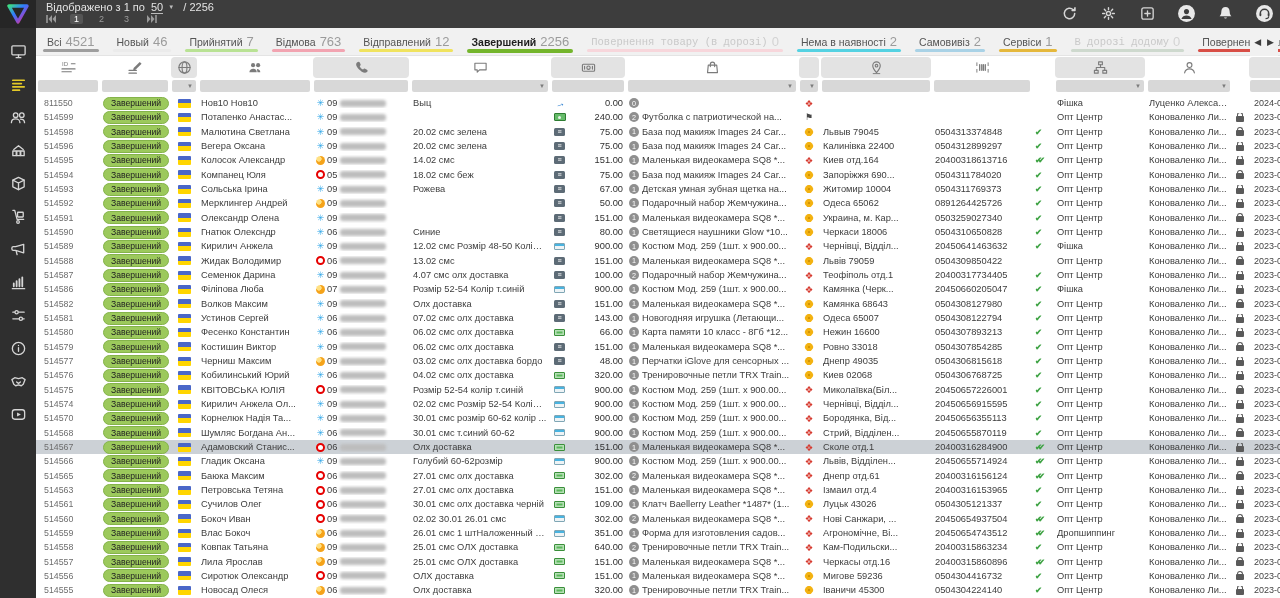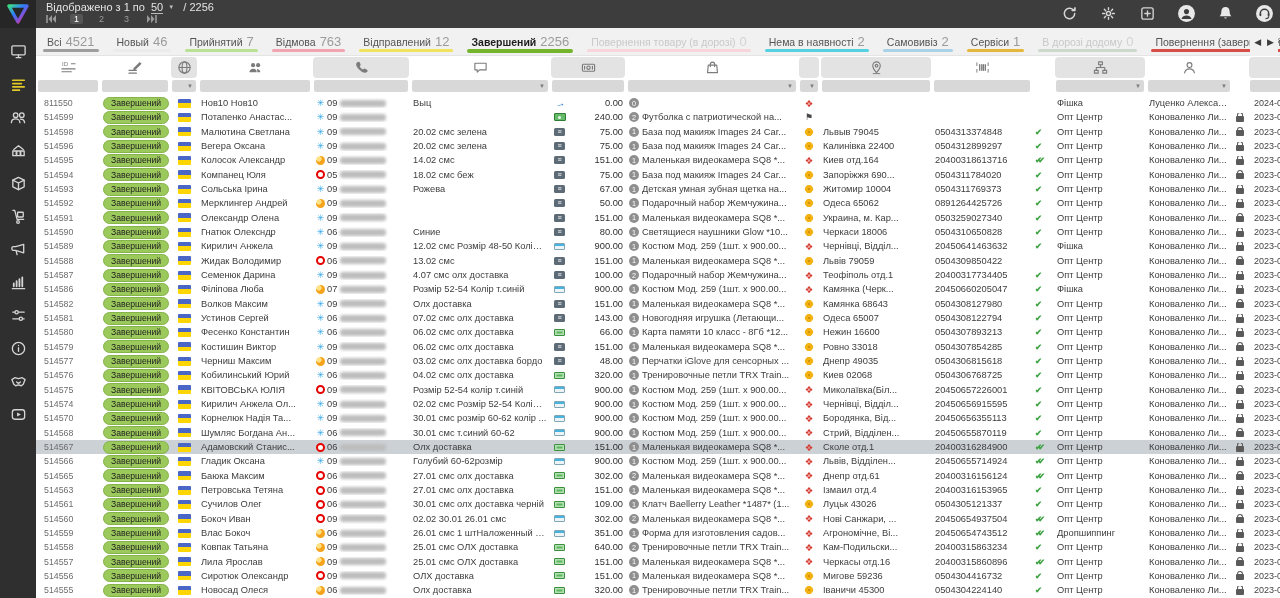--- a/index.html
+++ b/index.html
@@ -24,21 +24,21 @@
   .side-item{width:30px;height:30px;display:flex;align-items:center;justify-content:center;cursor:pointer;border-radius:3px;}
   
   .tabsbar{position:absolute;left:36px;top:28px;width:1244px;height:28px;background:#f1f1f1;
            display:flex;align-items:stretch;overflow:hidden;border-bottom:1px solid #e4e4e4;box-sizing:border-box;}
   .tab{position:relative;display:flex;align-items:center;padding:0 11px;white-space:nowrap;cursor:pointer;}
   .tab .lbl{font-size:10.5px;color:#555;}
   .tab .cnt{font-size:13px;color:#9b9b9b;margin-left:4px;}
   .tab .ul{position:absolute;left:7px;right:7px;bottom:3px;height:3px;border-radius:2px;}
   .tab.active .lbl{color:#1d1d1d;font-weight:bold;}
   .tab.active .ul{height:4px;bottom:2px;}
-  .tab.dim .lbl{color:#c9c9c9;}
+  .tab.dim .lbl{color:#c9c9c9;font-family:Liberation Mono, monospace;}
   .tab.dim .cnt{color:#d3d3d3;}
   .tab-arrows{position:absolute;right:2px;top:0;height:28px;display:flex;align-items:center;gap:6px;
               padding:0 4px;background:#f1f1f1;font-size:9px;color:#3c3c3c;}
   .tab-arrows span{cursor:pointer;}
   
   .thead{position:absolute;left:36px;top:56px;width:1244px;height:40px;background:#fff;}
   .hicons{display:flex;height:23px;}
   .hcell{flex:none;display:flex;align-items:center;justify-content:center;box-sizing:border-box;padding:0 1px;}
   .hpill{background:#e3e3e3;border-radius:4px;width:100%;height:21px;display:flex;align-items:center;justify-content:center;}
   .hplain{width:100%;height:21px;display:flex;align-items:center;justify-content:center;}

